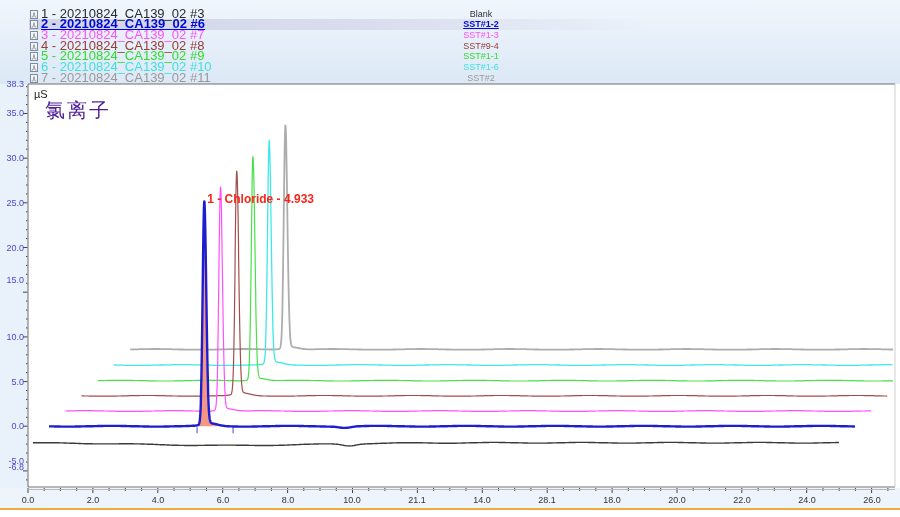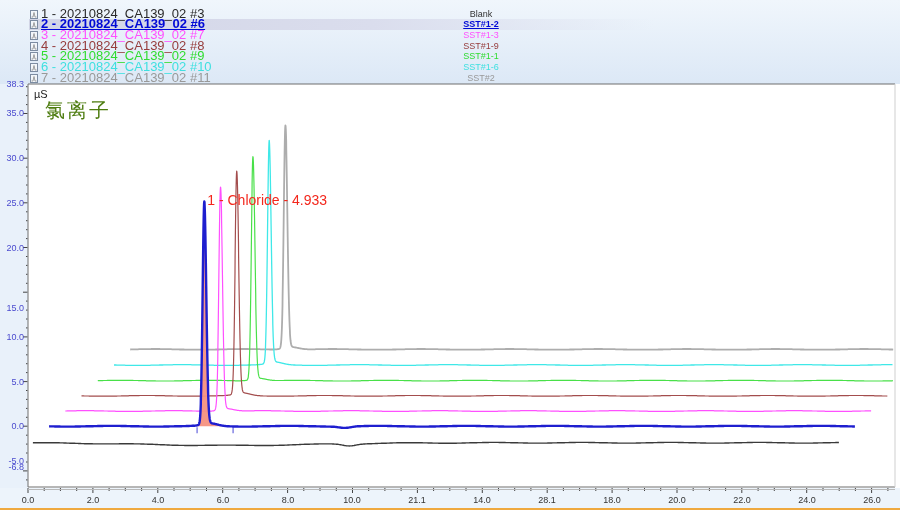--- a/index.html
+++ b/index.html
@@ -12,22 +12,22 @@
   .legend-row{position:absolute;left:0;width:900px;height:10.7px;z-index:3;}
   .legend-name{position:absolute;left:41px;top:0;font-size:13px;line-height:10.5px;white-space:nowrap;}
   .legend-type{position:absolute;left:428px;width:106px;top:0;font-size:9px;line-height:10.5px;text-align:center;}
   .mini-icon{position:absolute;left:30px;top:1px;}
   .sel{font-weight:bold;text-decoration:underline;}
   .y-gutter{position:absolute;left:0;top:84px;width:28px;height:404px;background:#e9f1fa;z-index:1;}
   .bottom-strip{position:absolute;left:0;top:488px;width:900px;height:21px;background:#edf4fb;z-index:1;}
   .plot-bg{position:absolute;left:28px;top:84px;width:867px;height:403px;background:#ffffff;z-index:2;}
   .chart-svg{position:absolute;left:0;top:0;width:900px;height:517px;z-index:3;}
   .unit-label{position:absolute;left:34px;top:88px;font-size:11px;color:#222;z-index:4;}
-  .chart-title{position:absolute;left:45px;top:97px;font-size:20px;letter-spacing:2px;color:#4d7c0f;z-index:4;}
-  .peak-label{position:absolute;font-size:14px;font-weight:normal;color:#f3271c;white-space:nowrap;z-index:4;}
+  .chart-title{position:absolute;left:45px;top:97px;font-size:20px;letter-spacing:2px;color:#4c1d95;z-index:4;}
+  .peak-label{position:absolute;font-size:12px;font-weight:bold;color:#f3271c;white-space:nowrap;z-index:4;}
   .y-lab{position:absolute;width:24px;text-align:right;font-size:9px;color:#4a4ace;z-index:4;}
   .x-lab{position:absolute;width:30px;text-align:center;font-size:9px;color:#333;z-index:4;}
   .orange-line{position:absolute;left:0;top:508px;width:900px;height:2px;background:#efa93f;z-index:5;}
 </style>
 </head>
 <body>
 
 <div class="screen">
   <div class="legend-band">
     <div class="row-highlight" id="row-highlight" style="top: 18.5px;"></div>
@@ -55,21 +55,21 @@
           </svg>
           <span class="legend-name" style="color:#ff4fff">3 - 20210824_CA139_02 #7</span>
           <span class="legend-type" style="color:#ff4fff">SST#1-3</span>
         </div>
         <div class="legend-row" style="top:40.6px">
           <svg class="mini-icon" width="8" height="9">
             <rect x="0.5" y="0.5" width="7" height="8" fill="#f2f6fa" stroke="#7c8ca2"></rect>
             <path d="M1.5 7 L3 7 L4 2.5 L5 7 L6.5 7" fill="none" stroke="#8a8a8a" stroke-width="0.8"></path>
           </svg>
           <span class="legend-name" style="color:#963c3c">4 - 20210824_CA139_02 #8</span>
-          <span class="legend-type" style="color:#963c3c">SST#1-9</span>
+          <span class="legend-type" style="color:#963c3c">SST#9-4</span>
         </div>
         <div class="legend-row" style="top:51.3px">
           <svg class="mini-icon" width="8" height="9">
             <rect x="0.5" y="0.5" width="7" height="8" fill="#f2f6fa" stroke="#7c8ca2"></rect>
             <path d="M1.5 7 L3 7 L4 2.5 L5 7 L6.5 7" fill="none" stroke="#8a8a8a" stroke-width="0.8"></path>
           </svg>
           <span class="legend-name" style="color:#30dc30">5 - 20210824_CA139_02 #9</span>
           <span class="legend-type" style="color:#30dc30">SST#1-1</span>
         </div>
         <div class="legend-row" style="top:62.0px">
@@ -221,21 +221,21 @@
 
   <div class="unit-label">µS</div>
   <div class="chart-title">氯离子</div>
   <div class="peak-label" id="peak-label" style="left: 207.288px; top: 192.164px;">1 - Chloride - 4.933</div>
 
   <div id="y-labels">
       <div class="y-lab" style="left:0;top:456px">-5.0</div>
       <div class="y-lab" style="left:0;top:421px">0.0</div>
       <div class="y-lab" style="left:0;top:377px">5.0</div>
       <div class="y-lab" style="left:0;top:332px">10.0</div>
-      <div class="y-lab" style="left:0;top:303px">15.0</div>
+      <div class="y-lab" style="left:0;top:275px">15.0</div>
       <div class="y-lab" style="left:0;top:243px">20.0</div>
       <div class="y-lab" style="left:0;top:198px">25.0</div>
       <div class="y-lab" style="left:0;top:153px">30.0</div>
       <div class="y-lab" style="left:0;top:108px">35.0</div>
       <div class="y-lab" style="left:0;top:79px">38.3</div>
       <div class="y-lab" style="left:0;top:462px">-6.8</div>
     </div>
   <div id="x-labels">
       <div class="x-lab" style="left:13px;top:495px">0.0</div>
       <div class="x-lab" style="left:78px;top:495px">2.0</div>

